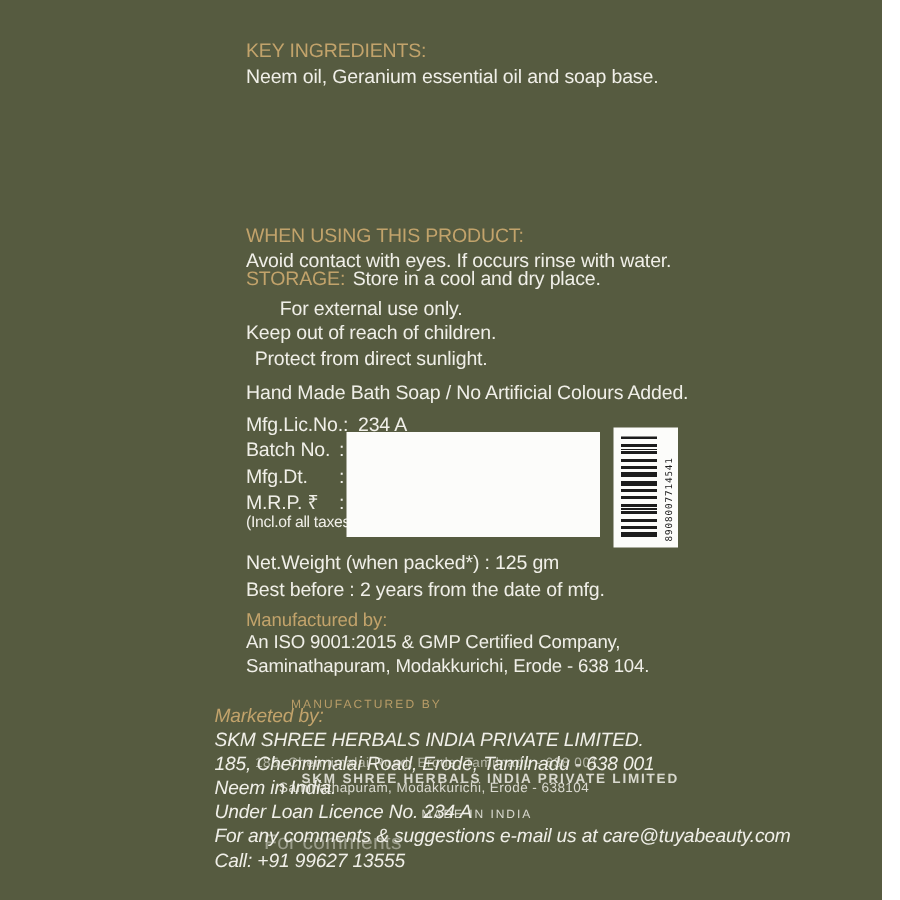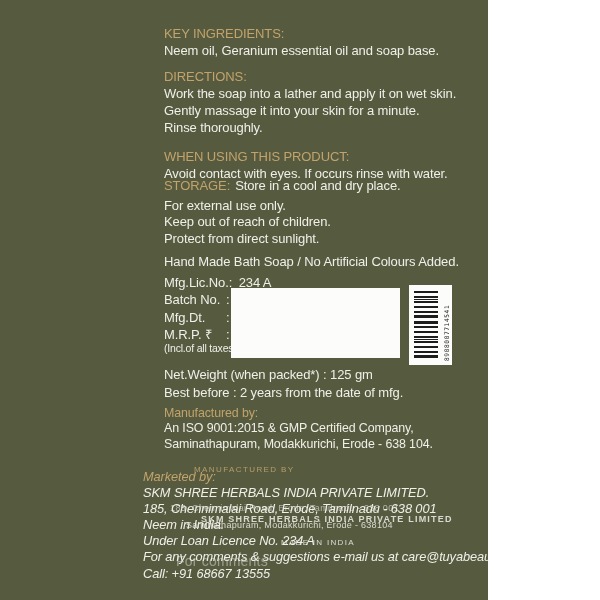--- a/index.html
+++ b/index.html
@@ -1,35 +1,35 @@
 <!DOCTYPE html>
 <html style="--background: #565b40; --heading_tan: #c2a36b; --body_white: #f0efe8; --barcode_ink: #1c1c1c;"><head>
 <meta charset="utf-8">
 <style>
   html,body{margin:0;padding:0;}
   :root{
     --background:#565b40; --heading_tan:#c2a36b; --body_white:#f0efe8; --barcode_ink:#1c1c1c;
   }
   .sheet{
-    position:relative;width:488px;height:600px;overflow:hidden;
+    position:relative;width:588px;height:600px;overflow:hidden;
     background:var(--background);
     font-family:"Liberation Sans",sans-serif;
     color:var(--body_white);
     letter-spacing:-0.1px;
   }
   .blk{position:absolute;left:164px;white-space:nowrap;}
   .ln{font-size:13px;line-height:17px;}
   .heading{color:var(--heading_tan);}
   .inline-head{color:var(--heading_tan);margin-right:5px;}
 
   #sec-key{top:25px;}
   #sec-dir{top:68px;}
   #sec-when{top:148px;}
   #sec-storage{top:177px;text-align:right;}
-  #sec-caut{top:198px;}
+  #sec-caut{top:198px;text-align:center;}
   #sec-caut .ln{line-height:16.3px;}
   #sec-note{top:253px;}
 
   #sec-mfg{top:274px;}
   .mrow{font-size:13px;line-height:17.3px;}
   .mlabel{display:inline-block;min-width:62px;}
   .mcolon{display:inline-block;width:10px;}
   #tax-note{top:342px;font-size:10.5px;letter-spacing:-0.2px;}
 
   #fill-box{position:absolute;left:231px;top:288px;width:169px;height:70px;background:#fcfcfa;}
@@ -67,26 +67,20 @@
 </head>
 <body>
 
 <div class="sheet">
 
   <div class="blk" id="sec-key">
     <div class="ln heading">KEY INGREDIENTS:</div>
     <div class="ln">Neem oil, Geranium essential oil and soap base.</div>
   </div>
 
-  <div class="blk" id="sec-dir">
-    <div class="ln heading">DIRECTIONS:</div>
-    <div class="ln">Work the soap into a lather and apply it on wet skin.</div>
-    <div class="ln">Gently massage it into your skin for a minute.</div>
-    <div class="ln">Rinse thoroughly.</div>
-  </div>
 
   <div class="blk" id="sec-when">
     <div class="ln heading">WHEN USING THIS PRODUCT:</div>
     <div class="ln">Avoid contact with eyes. If occurs rinse with water.</div>
   </div>
 
   <div class="blk" id="sec-storage">
     <div class="ln">
       <span class="inline-head">STORAGE:</span><span>Store in a cool and dry place.</span>
     </div>
@@ -142,16 +136,16 @@
   <div class="ghost" id="ghost-5">MADE IN INDIA</div>
   <div class="ghost" id="ghost-6">For comments</div>
 
   <div class="blk" id="sec-mark">
     <div class="ln heading">Marketed by:</div>
     <div class="ln">SKM SHREE HERBALS INDIA PRIVATE LIMITED.</div>
     <div class="ln">185, Chennimalai Road, Erode, Tamilnadu - 638 001</div>
     <div class="ln">Neem in India.</div>
     <div class="ln">Under Loan Licence No. 234 A</div>
     <div class="ln">For any comments  &amp;  suggestions e-mail  us at  care@tuyabeauty.com</div>
-    <div class="ln">Call: +91 68667 13555</div>
+    <div class="ln">Call: +91 99627 13555</div>
   </div>
 
 </div>
 
 </body></html>

